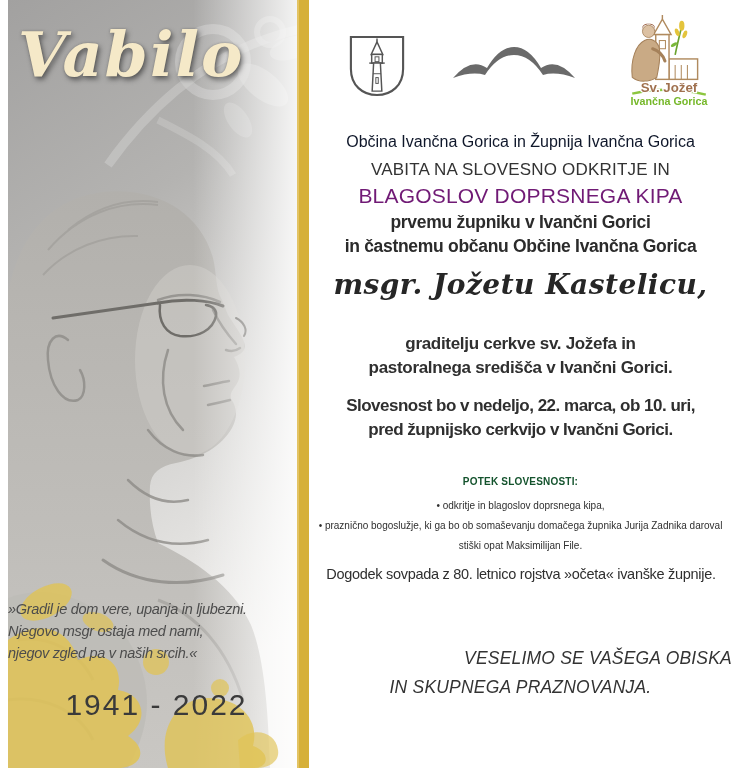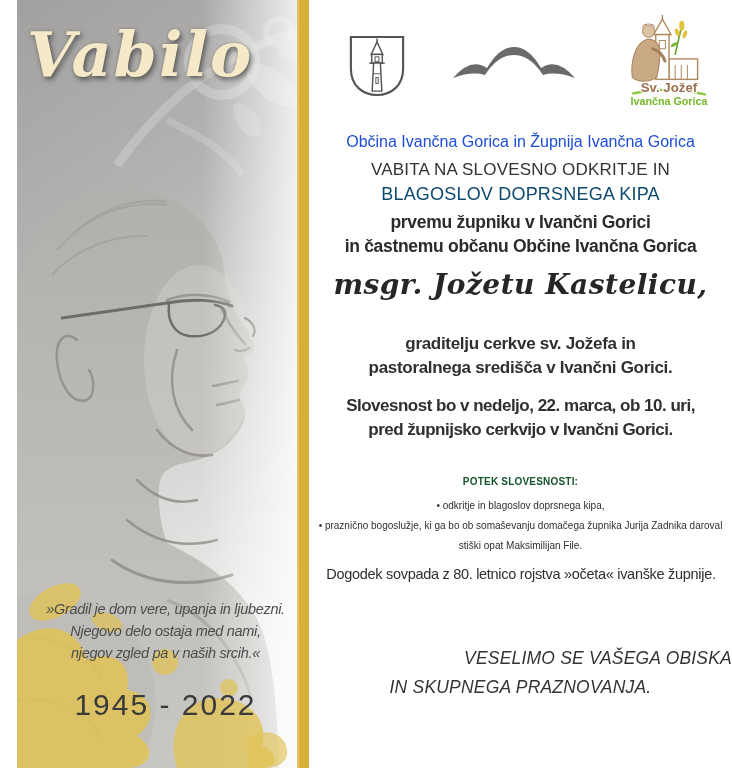--- a/index.html
+++ b/index.html
@@ -1,42 +1,42 @@
 <!DOCTYPE html>
 <html><head>
 <meta charset="utf-8">
 <style>
   html,body{margin:0;padding:0;background:#fff;}
   .page{position:relative;width:732px;height:768px;overflow:hidden;background:#fff;
         font-family:"Liberation Sans",sans-serif;color:#2f2f2f;}
   
-  .photo-panel{position:absolute;left:17px;top:0;width:289px;height:768px;overflow:hidden;text-decoration:underline;}
+  .photo-panel{position:absolute;left:8px;top:0;width:289px;height:768px;overflow:hidden;text-decoration:underline;}
   .photo-panel svg{display:block;}
   .vabilo{position:absolute;left:10px;top:18px;width:280px;text-align:left;
           font-family:"DejaVu Serif",serif;font-style:italic;font-weight:bold;
           font-size:62px;color:#f5e9c8;letter-spacing:2px;
           text-shadow:2px 3px 5px rgba(50,50,50,.65),0 0 2px rgba(90,90,90,.5);}
-  .quote{position:absolute;left:0;top:598px;width:297px;text-align:center;
+  .quote{position:absolute;left:0;top:598px;width:297px;text-align:left;
          font-style:italic;font-size:14.5px;line-height:22px;letter-spacing:-0.3px;
          color:#4c4c4c;}
   .years{position:absolute;left:0;top:688px;width:297px;text-align:center;
          font-size:30px;letter-spacing:2px;color:#3a3a3a;}
   
   .stripe{position:absolute;left:297px;top:0;width:12px;height:768px;
           background:linear-gradient(90deg,#e3c363 0 2px,#d6b039 2px 100%);}
   
   .right-panel{position:absolute;left:309px;top:0;width:423px;height:756px;background:#fff;}
   .logo{position:absolute;}
   .logo-shield{left:39px;top:34px;}
   .logo-hills{left:143px;top:46px;}
   .logo-parish{left:313px;top:14px;}
   .tline{position:absolute;left:0;width:423px;text-align:center;white-space:nowrap;}
-  .t-intro{top:133px;font-size:16px;color:#1d4ed8;}
+  .t-intro{top:133px;font-size:16px;color:#0f172a;}
   .t-ann1{top:160px;font-size:17px;letter-spacing:.2px;color:#333;}
-  .t-ann2{top:184px;font-size:18px;letter-spacing:.2px;color:#0c4a6e;}
+  .t-ann2{top:184px;font-size:21px;letter-spacing:.2px;color:#701a75;}
   .t-hon1{top:212px;font-size:17.5px;font-weight:bold;letter-spacing:-.3px;color:#2b2b2b;}
   .t-hon2{top:236px;font-size:17.5px;font-weight:bold;letter-spacing:-.3px;color:#2b2b2b;}
   .t-name{top:268px;font-family:"DejaVu Serif",serif;font-style:italic;font-weight:bold;
           font-size:28px;letter-spacing:.5px;color:#262626;}
   .t-role1{top:334px;font-size:17px;font-weight:bold;letter-spacing:-.3px;}
   .t-role2{top:358px;font-size:17px;font-weight:bold;letter-spacing:-.3px;}
   .t-ev1{top:396px;font-size:17px;font-weight:bold;letter-spacing:-.5px;}
   .t-ev2{top:420px;font-size:17px;font-weight:bold;letter-spacing:-.5px;}
   .t-potek{top:476px;font-size:10px;letter-spacing:.2px;color:#14532d;font-weight:bold;}
   .program{position:absolute;left:0;top:496px;width:423px;text-align:center;
@@ -134,24 +134,24 @@
         <circle cx="148" cy="662" r="13" opacity="0.75"></circle>
         <circle cx="212" cy="688" r="9" opacity="0.7"></circle>
         <ellipse cx="90" cy="622" rx="16" ry="9" transform="rotate(20 90 622)" opacity="0.7"></ellipse>
         <path d="M230 740 C246 726 268 732 270 750 C272 762 260 768 248 768 L232 768 Z" opacity="0.65"></path>
       </g>
     </svg>
 
     <div class="vabilo">Vabilo</div>
     <div class="quote">
       <div>»Gradil je dom vere, upanja in ljubezni.</div>
-      <div>Njegovo delo ostaja med nami,</div>
+      <div>Njegovo msgr ostaja med nami,</div>
       <div>njegov zgled pa v naših srcih.«</div>
     </div>
-    <div class="years">1945 - 2022</div>
+    <div class="years">1941 - 2022</div>
   </div>
 
   <div class="stripe"></div>
 
   <div class="right-panel">
 
     <div class="logo logo-shield">
       <svg width="58" height="64" viewBox="0 0 60 66">
         <path d="M3 3 H57 V36 C57 53 45 63 30 63 C15 63 3 53 3 36 Z" fill="#fff" stroke="#555" stroke-width="2.2"></path>
         <g fill="#fff" stroke="#555" stroke-width="1.5">

